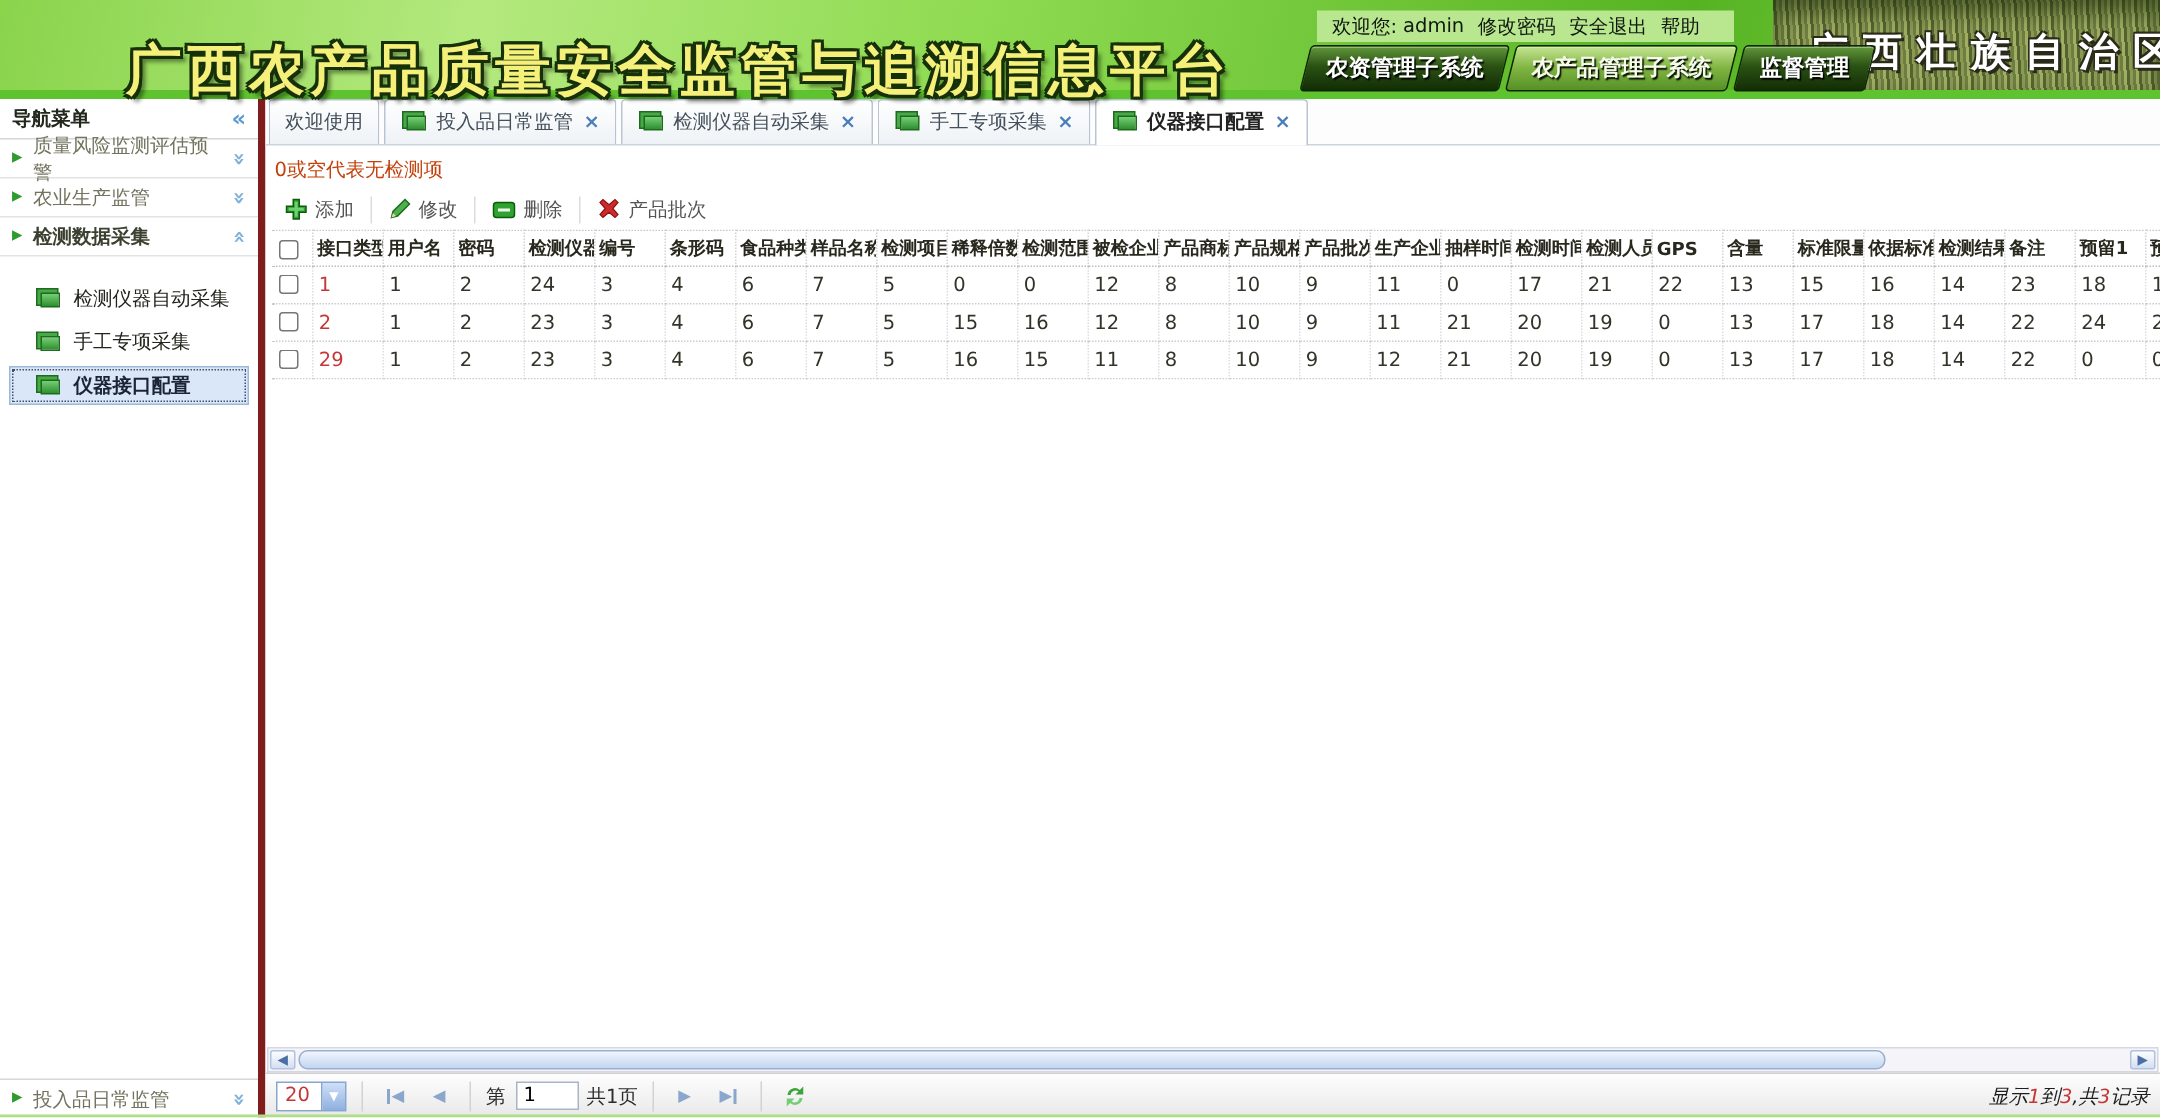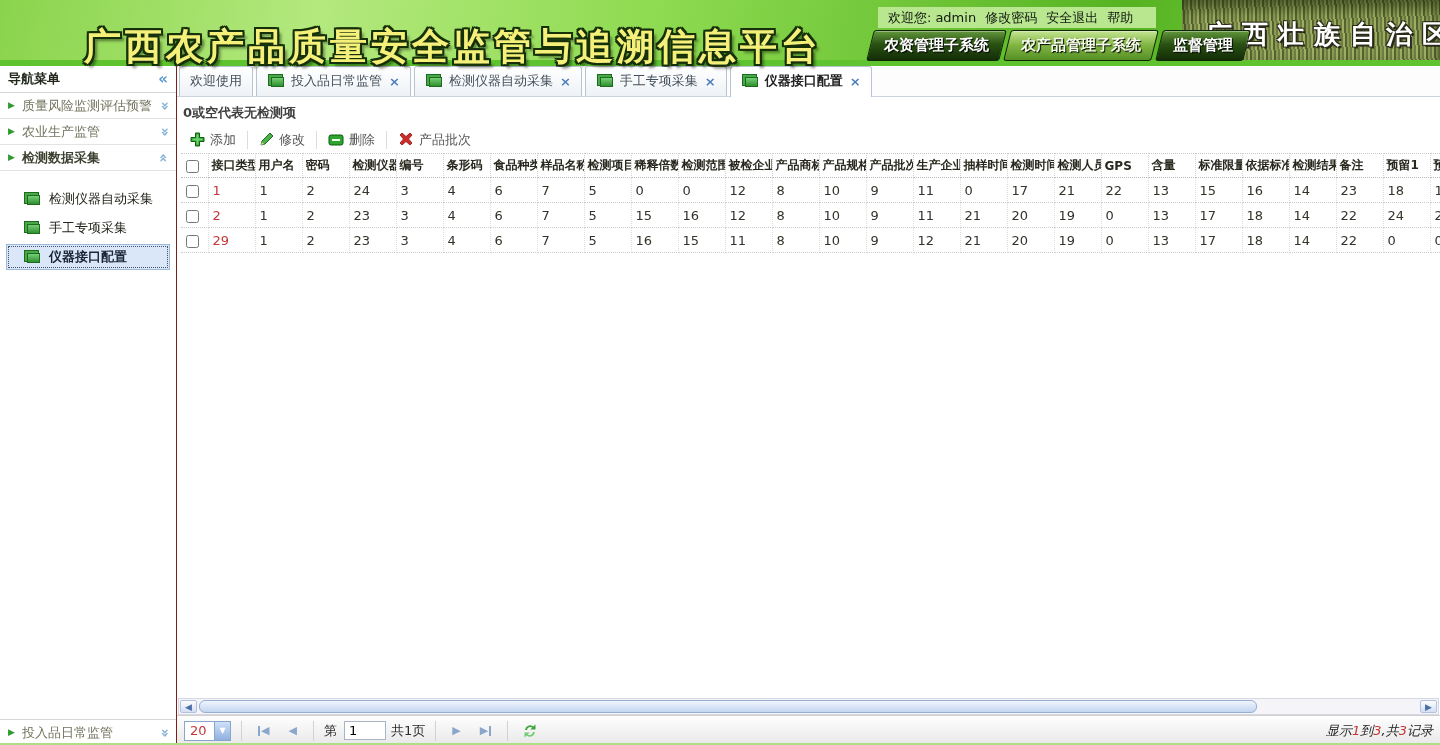--- a/index.html
+++ b/index.html
@@ -27,21 +27,21 @@
   .sys-tab { transform:skewX(-14deg); border:1px solid #0e2604; border-radius:3px; padding:4px 13px 5px;
     background:linear-gradient(#63983c,#2a5213 45%,#132d06); box-shadow:inset 0 1px 0 rgba(255,255,255,.35); }
   .sys-tab > span { display:inline-block; transform:skewX(14deg); font-size:15px; font-weight:bold; color:#fff;
     text-shadow:1px 1px 1px #000; white-space:nowrap; }
   .sys-tab.light { background:linear-gradient(#c4e492,#7fb441 50%,#569126); }
   .sys-tab.light > span { color:#f4fbe8; }
   .green-bar { height:6px; background:#5fc32f; }
 
   
   .content { display:flex; height:679px; }
-  .sidebar { width:177px; border-right:1px solid #7f1d1d; background:#fff; display:flex; flex-direction:column; }
+  .sidebar { width:177px; border-right:5px solid #7f1d1d; background:#fff; display:flex; flex-direction:column; }
   .side-header { height:27px; padding:0 8px; display:flex; align-items:center; justify-content:space-between;
     border-bottom:1px solid #d6d6d6; font-size:13px; font-weight:bold; color:#22281c; }
   .collapse { color:#5b9bd1; font-size:15px; font-weight:bold; cursor:pointer; }
   .side-group { height:26px; display:flex; align-items:center; gap:7px; padding:0 8px;
     border-bottom:1px solid #e3e3e3; font-size:13px; color:#73735f; cursor:pointer; }
   .side-group.bold { font-weight:bold; color:#3c4030; }
   .side-group.top-border { border-top:1px solid #d6d6d6; border-bottom:none; }
   .tri { color:#2f9b2f; font-size:9px; line-height:1; }
   .chev { margin-left:auto; color:#82b1d8; font-weight:bold; font-size:14px; line-height:1; }
   .chev.down { transform:rotate(-90deg); }
@@ -57,21 +57,21 @@
 
   .main { flex:1; display:flex; flex-direction:column; background:#fff; overflow:hidden; }
   .tabstrip { height:31px; display:flex; align-items:flex-end; gap:3px; padding:4px 2px 0 2px;
     border-bottom:1px solid #c9d4e0; background:#fdfdfd; }
   .wtab { display:flex; align-items:center; gap:5px; border:1px solid #b9c4d2; border-bottom:none;
     border-radius:3px 3px 0 0; background:linear-gradient(#ffffff,#eef2f6); padding:5px 10px 6px;
     font-size:13px; color:#44505c; cursor:pointer; white-space:nowrap; }
   .wtab.active { background:#fff; font-weight:bold; color:#222; margin-bottom:-1px; padding-bottom:7px; }
   .close-x { color:#4a7ebb; font-weight:bold; font-size:13px; margin-left:2px; cursor:pointer; line-height:1; }
 
-  .note { padding:7px 6px 4px; font-size:13px; font-weight:bold; color:#404040; }
+  .note { padding:7px 6px 4px; font-size:13px; font-weight:normal; color:#c2410c; }
   .toolbar { height:27px; display:flex; align-items:center; padding:0 2px; }
   .tool { display:flex; align-items:center; gap:5px; padding:0 11px; font-size:13px; color:#555; cursor:pointer; }
   .tool svg { display:block; }
   .tsep { width:1px; height:18px; background:#dcdcdc; }
 
   .grid-wrap { overflow:hidden; }
   table.grid { border-collapse:collapse; table-layout:fixed; width:1296px; margin-left:4px; }
   .grid th { height:24px; font-size:12px; font-weight:bold; color:#28281e; text-align:left; padding:0 3px;
     border-top:1px dotted #c8c8c8; border-bottom:1px dotted #bdbdbd; border-right:1px dotted #d2d2d2;
     overflow:hidden; white-space:nowrap; cursor:pointer; }

